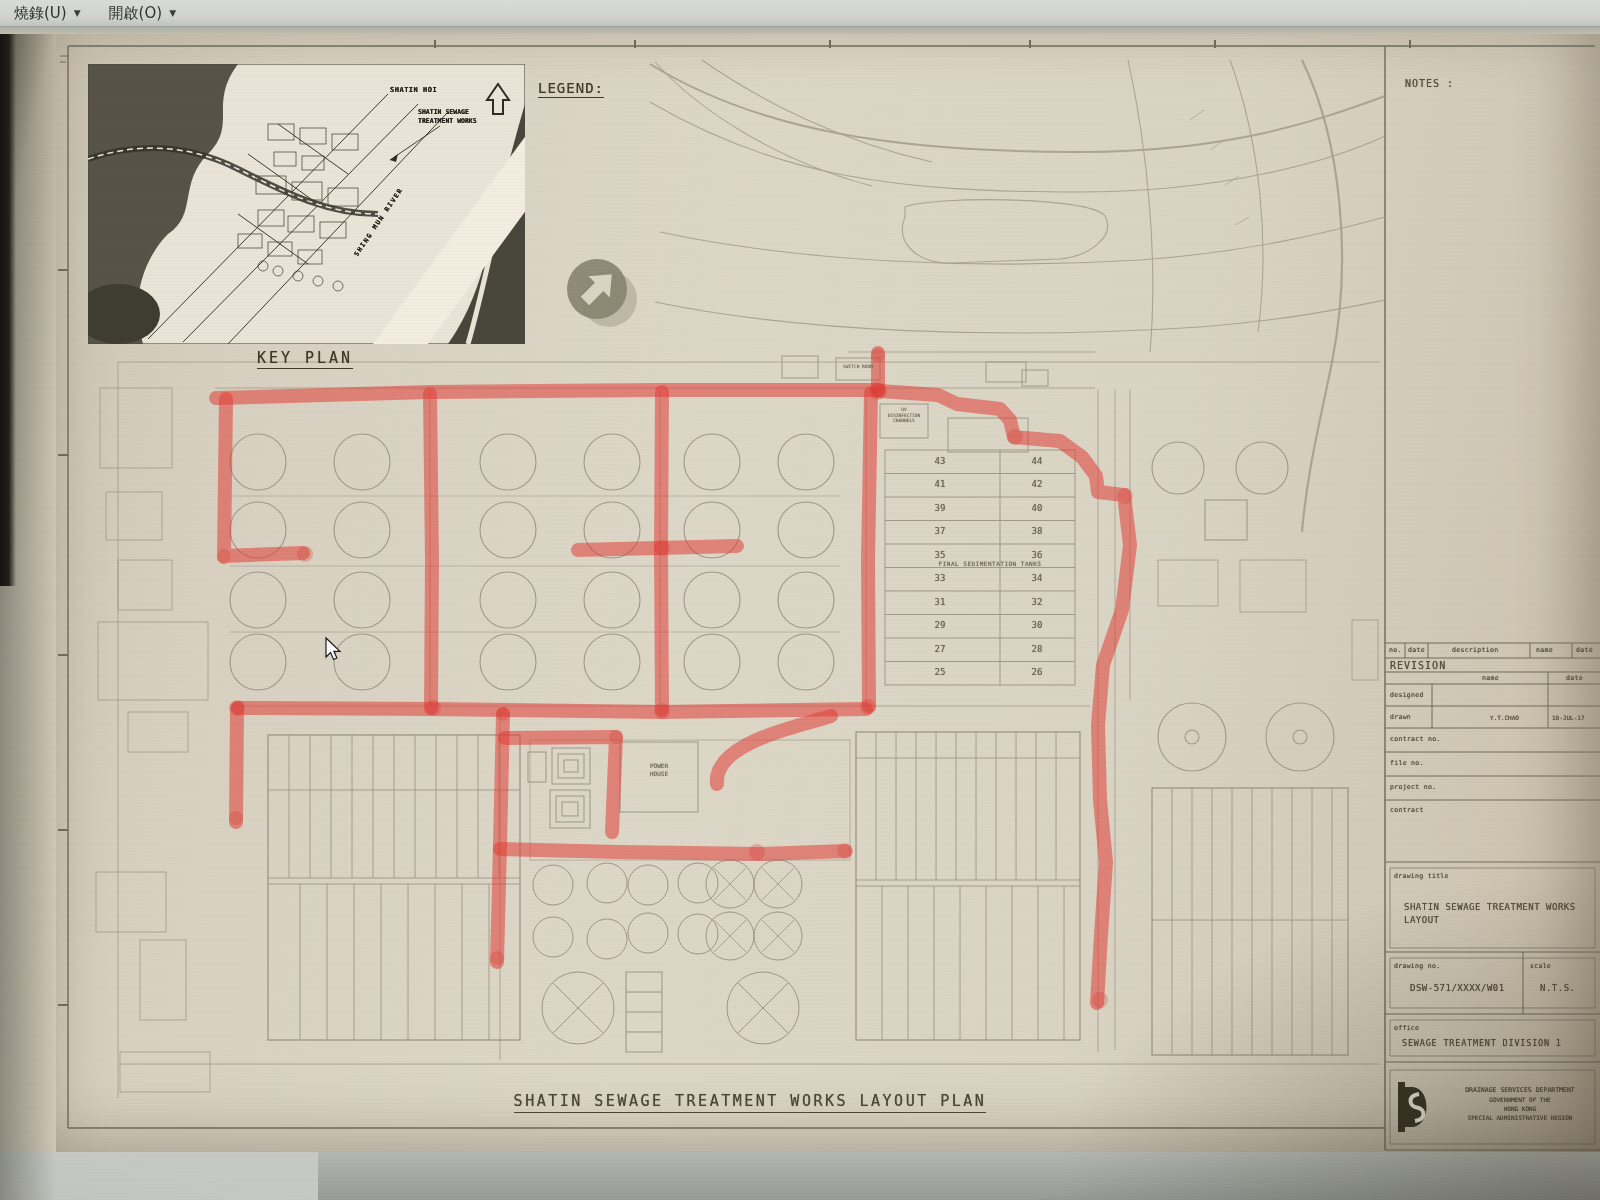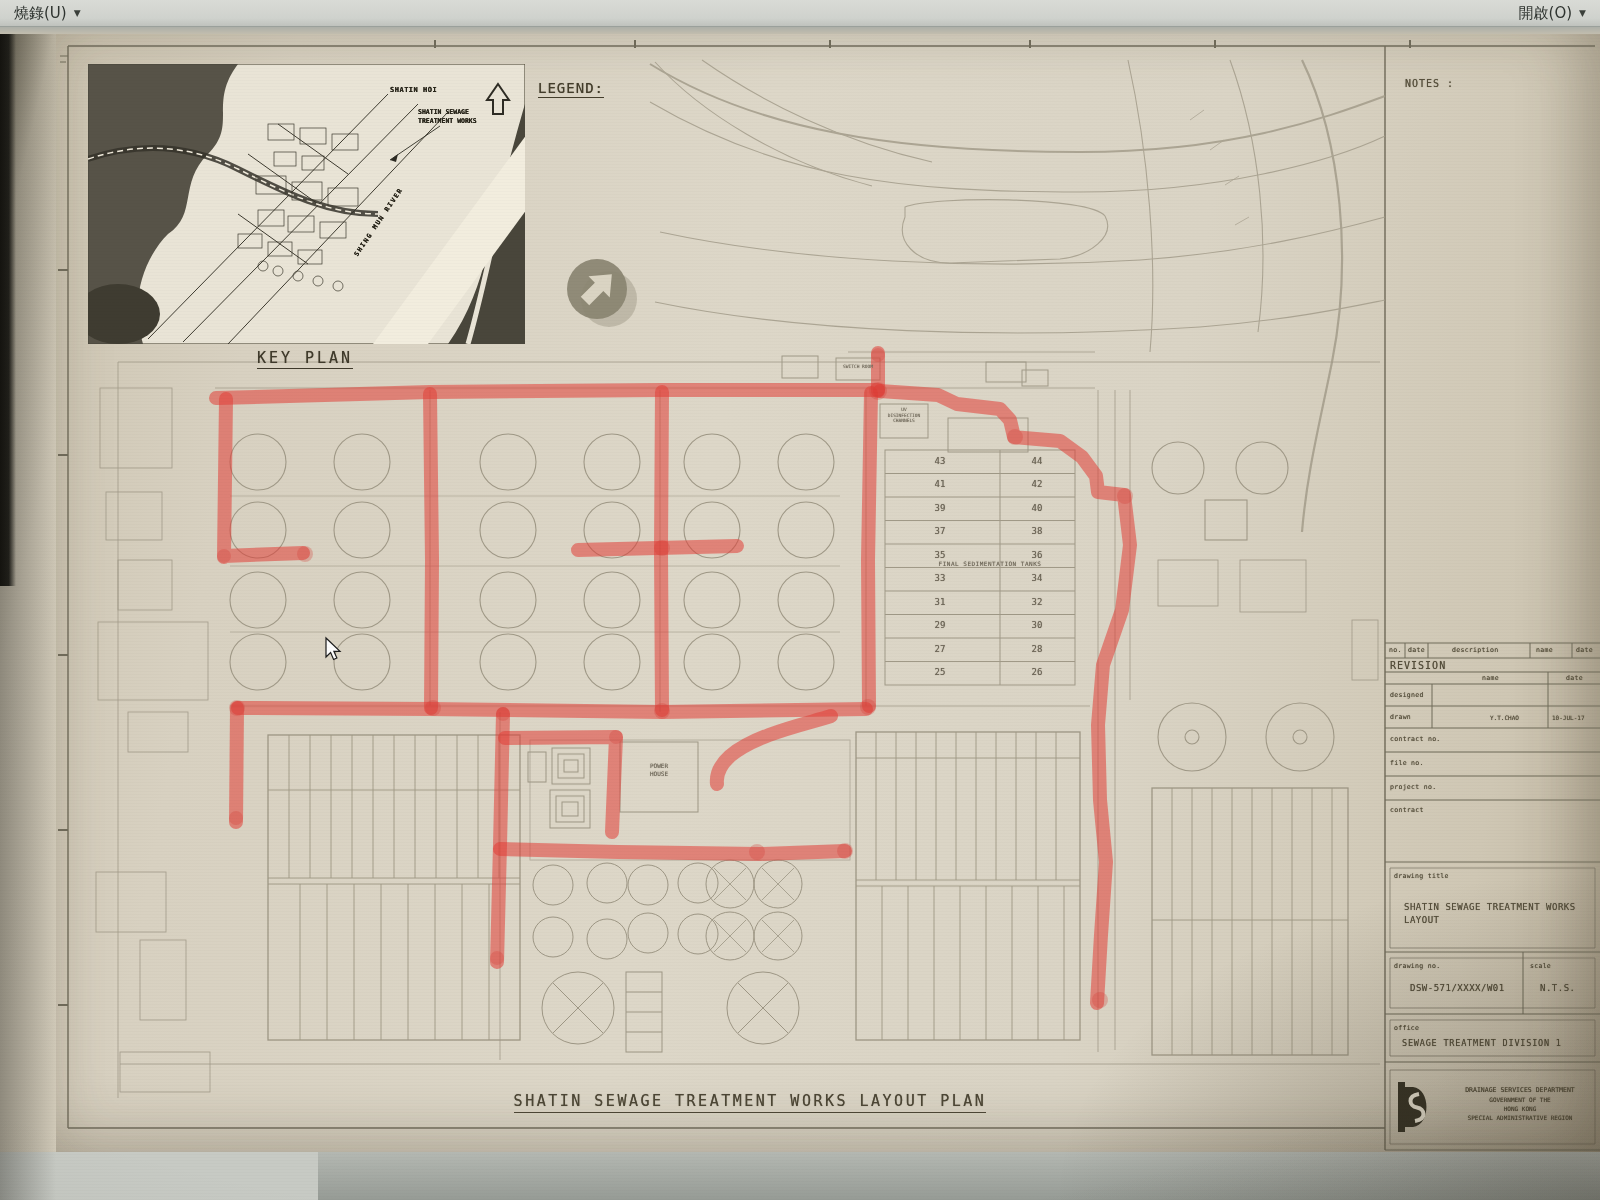--- a/index.html
+++ b/index.html
@@ -4,21 +4,21 @@
 <style>
   html,body{margin:0;padding:0;background:#8d8b83;}
   body{width:1600px;height:1200px;position:relative;overflow:hidden;
        font-family:"DejaVu Sans Mono",monospace;}
   .abs{position:absolute;}
 
   
   .toolbar{left:0;top:0;width:1600px;height:26px;z-index:40;
     background:linear-gradient(180deg,#d9dbd6 0%,#cfd2cd 70%,#bfc2bd 100%);
     border-bottom:1px solid #9aa09b;
-    display:flex;align-items:center;color:#2e332f;justify-content:space-between;}
+    display:flex;align-items:center;color:#2e332f;}
   .menu-item{display:flex;align-items:center;gap:7px;padding:0 14px;height:100%;
     font-family:"DejaVu Sans",sans-serif;font-size:15px;filter:blur(.4px);cursor:default;}
   .menu-item .arr{font-size:9px;color:#3a3f3a;}
   .toolbar-shade{left:0;top:26px;width:1600px;height:8px;z-index:39;
     background:linear-gradient(180deg,#a9ada7,#c2bdae);}
 
   
   .photo{left:0;top:26px;width:1600px;height:1174px;z-index:1;
     background:linear-gradient(103deg,#76705f 0%,#b9b2a0 3%,#cdc6b5 8%,#d5cebd 30%,
                #d8d2c2 55%,#cfc8b7 78%,#bab09c 96%,#a99f8a 100%);}

